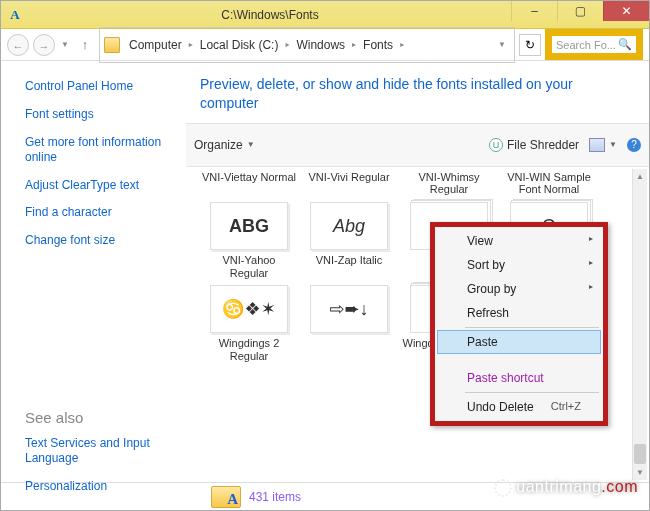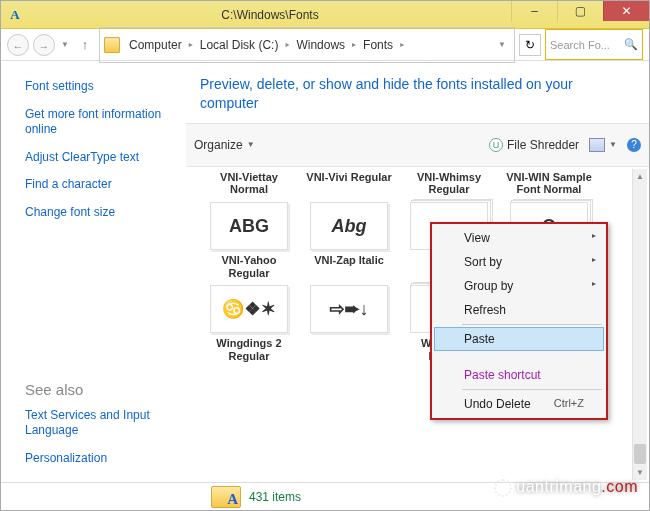--- a/index.html
+++ b/index.html
@@ -14,50 +14,50 @@
 .navbar { height: 32px; display: flex; align-items: center; padding: 0 6px; border-bottom: 1px solid #ddd; gap: 4px; }
 .nav-btn { width: 22px; height: 22px; border: 1px solid #ccc; border-radius: 50%; display: flex; align-items: center; justify-content: center; font-size: 11px; color: #888; background: #f8f8f8; }
 .nav-dd { width: 12px; text-align: center; color: #888; font-size: 8px; }
 .nav-up { width: 20px; height: 20px; display: flex; align-items: center; justify-content: center; color: #666; font-size: 13px; }
 .addressbar { flex: 1; height: 36px; border: 1px solid #ccc; display: flex; align-items: center; padding: 0 4px; font-size: 12px; gap: 2px; }
 .addr-folder { width: 16px; height: 16px; background: linear-gradient(#ffe9a3,#f7c749); border: 1px solid #d8a93c; border-radius: 1px; margin-right: 4px; }
 .crumb { color: #333; padding: 0 3px; }
 .crumb-sep { color: #888; padding: 0 2px; font-size: 8px; }
 .addr-dd { width: 16px; text-align: center; color: #888; font-size: 8px; margin-left: auto; }
 .refresh-btn { width: 22px; height: 22px; border: 1px solid #ccc; display: flex; align-items: center; justify-content: center; font-size: 12px; }
-.searchbox { width: 98px; height: 31px; border: 1px solid #eab308; display: flex; align-items: center; padding: 0 4px; font-size: 11px; color: #999; }
+.searchbox { width: 98px; height: 31px; border: 7px solid #eab308; display: flex; align-items: center; padding: 0 4px; font-size: 11px; color: #999; }
 .search-icon { margin-left: auto; color: #777; font-size: 11px; }
 .body-area { display: flex; height: calc(100% - 28px - 32px - 28px); }
 .sidebar { width: 185px; padding: 18px 8px 8px 24px; font-size: 12px; }
 .side-head { color: #1166cc; font-size: 12px; margin-bottom: 14px; }
 .side-link { color: #1166cc; margin-bottom: 12px; line-height: 1.3; cursor: pointer; }
 .side-see { color: #888; font-size: 15px; margin-top: 160px; margin-bottom: 10px; }
 .main { flex: 1; display: flex; flex-direction: column; }
 .main-header { padding: 14px 14px 10px 14px; color: #1166cc; font-size: 14px; line-height: 1.35; }
 .toolbar { height: 44px; border-top: 1px solid #e4e4e4; border-bottom: 1px solid #e4e4e4; background: #f7f7f7; display: flex; align-items: center; padding: 0 8px; font-size: 12px; color: #333; }
 .tool-left { display: flex; align-items: center; gap: 4px; cursor: pointer; }
 .tool-left .dd { font-size: 8px; color: #666; }
 .tool-right { margin-left: auto; display: flex; align-items: center; gap: 10px; }
 .tool-item { display: flex; align-items: center; gap: 4px; color: #333; }
 .tool-icon-u { width: 14px; height: 14px; border-radius: 50%; border: 1px solid #6a9; display: flex; align-items: center; justify-content: center; font-size: 9px; color: #3a7; background: #fff; }
 .view-icon { width: 16px; height: 14px; border: 1px solid #88b; background: linear-gradient(#e0e8f8,#c0d0f0); }
 .help-icon { width: 14px; height: 14px; border-radius: 50%; background: #3a84d8; color: #fff; font-size: 10px; display: flex; align-items: center; justify-content: center; }
 .content { flex: 1; overflow: hidden; position: relative; padding: 4px 8px; }
 .grid { display: grid; grid-template-columns: repeat(4, 94px); gap: 6px 6px; justify-content: start; padding-left: 8px; }
-.font-item { text-align: center; font-size: 11px; color: #333; font-weight: bold; }
+.font-item { text-align: center; font-size: 11px; color: #333; }
 .font-tile { width: 78px; height: 48px; margin: 0 auto 4px; border: 1px solid #ddd; background: #fff; display: flex; align-items: center; justify-content: center; box-shadow: 1px 1px 0 #eee, 2px 2px 0 #e8e8e8; font-family: Georgia, serif; font-size: 18px; }
 .font-tile.stack { box-shadow: 2px -1px 0 #fff, 2px -1px 0 1px #ddd, 4px -2px 0 #fff, 4px -2px 0 1px #ddd; }
 .label { line-height: 1.15; display: block; }
 .scrollbar { position: absolute; right: 2px; top: 2px; bottom: 2px; width: 15px; background: #f0f0f0; border-left: 1px solid #e0e0e0; }
 .scroll-btn { height: 15px; display: flex; align-items: center; justify-content: center; font-size: 8px; color: #888; background: #f0f0f0; }
 .scroll-thumb { position: absolute; left: 1px; right: 1px; height: 20px; bottom: 16px; background: #cdcdcd; border-radius: 2px; }
-.statusbar { height: 28px; border-top: 1px solid #ddd; display: flex; align-items: center; padding: 0 0 0 210px; font-size: 12px; color: #15803d; gap: 8px; }
+.statusbar { height: 28px; border-top: 1px solid #ddd; display: flex; align-items: center; padding: 0 0 0 210px; font-size: 12px; color: #8b5cf6; gap: 8px; }
 .st-folder { width: 30px; height: 22px; background: linear-gradient(#ffe9a3,#f7c749); border: 1px solid #d8a93c; border-radius: 2px; position: relative; }
 .st-folder::after { content:"A"; position:absolute; bottom:-1px; right:2px; font-family: serif; font-weight:bold; color:#1a5edb; font-size: 15px; }
-.context-menu { position: absolute; left: 430px; top: 222px; width: 178px; background: #f5f5f5; border: 2px solid #b91c1c; box-shadow: 2px 2px 5px rgba(0,0,0,0.3); font-size: 12px; padding: 2px; }
+.context-menu { position: absolute; left: 430px; top: 222px; width: 178px; background: #f5f5f5; border: 5px solid #b91c1c; box-shadow: 2px 2px 5px rgba(0,0,0,0.3); font-size: 12px; padding: 2px; }
 .ctx-item { padding: 5px 26px 5px 30px; color: #222; position: relative; }
 .ctx-item.disabled { color: #a21caf; margin-top: 12px; }
 .ctx-item.highlight { background: #cde6f7; border: 1px solid #7ab6e8; padding: 4px 25px 4px 29px; }
 .ctx-sub { position: absolute; right: 8px; top: 5px; font-size: 8px; color: #555; }
 .ctx-sc { position: absolute; right: 20px; top: 5px; font-size: 11px; color: #555; }
 .ctx-sep { height: 1px; background: #ccc; margin: 2px 2px 2px 28px; }
 .watermark { position: absolute; bottom: 14px; right: 12px; color: #fff; font-size: 16px; letter-spacing: 0.5px; text-shadow: 0 0 4px rgba(0,0,0,0.5); font-weight: 300; pointer-events: none; }
 .watermark .gear-icon { display:inline-block; width:18px; height:18px; border:2px dotted #eee; border-radius:50%; vertical-align:middle; margin-right:4px; }
 </style>
 </head>
@@ -93,20 +93,21 @@
     </div>
     <div class="refresh-btn">↻</div>
     <div class="searchbox">
       <span>Search Fo...</span>
       <span class="search-icon">🔍</span>
     </div>
   </div>
 
   <div class="body-area">
     <div class="sidebar">
+      <div class="side-head">Control Panel Home</div>
       <div class="side-link">Font settings</div>
       <div class="side-link">Get more font information online</div>
       <div class="side-link">Adjust ClearType text</div>
       <div class="side-link">Find a character</div>
       <div class="side-link">Change font size</div>
       <div class="side-see">See also</div>
       <div class="side-link">Text Services and Input Language</div>
       <div class="side-link">Personalization</div>
     </div>
 

